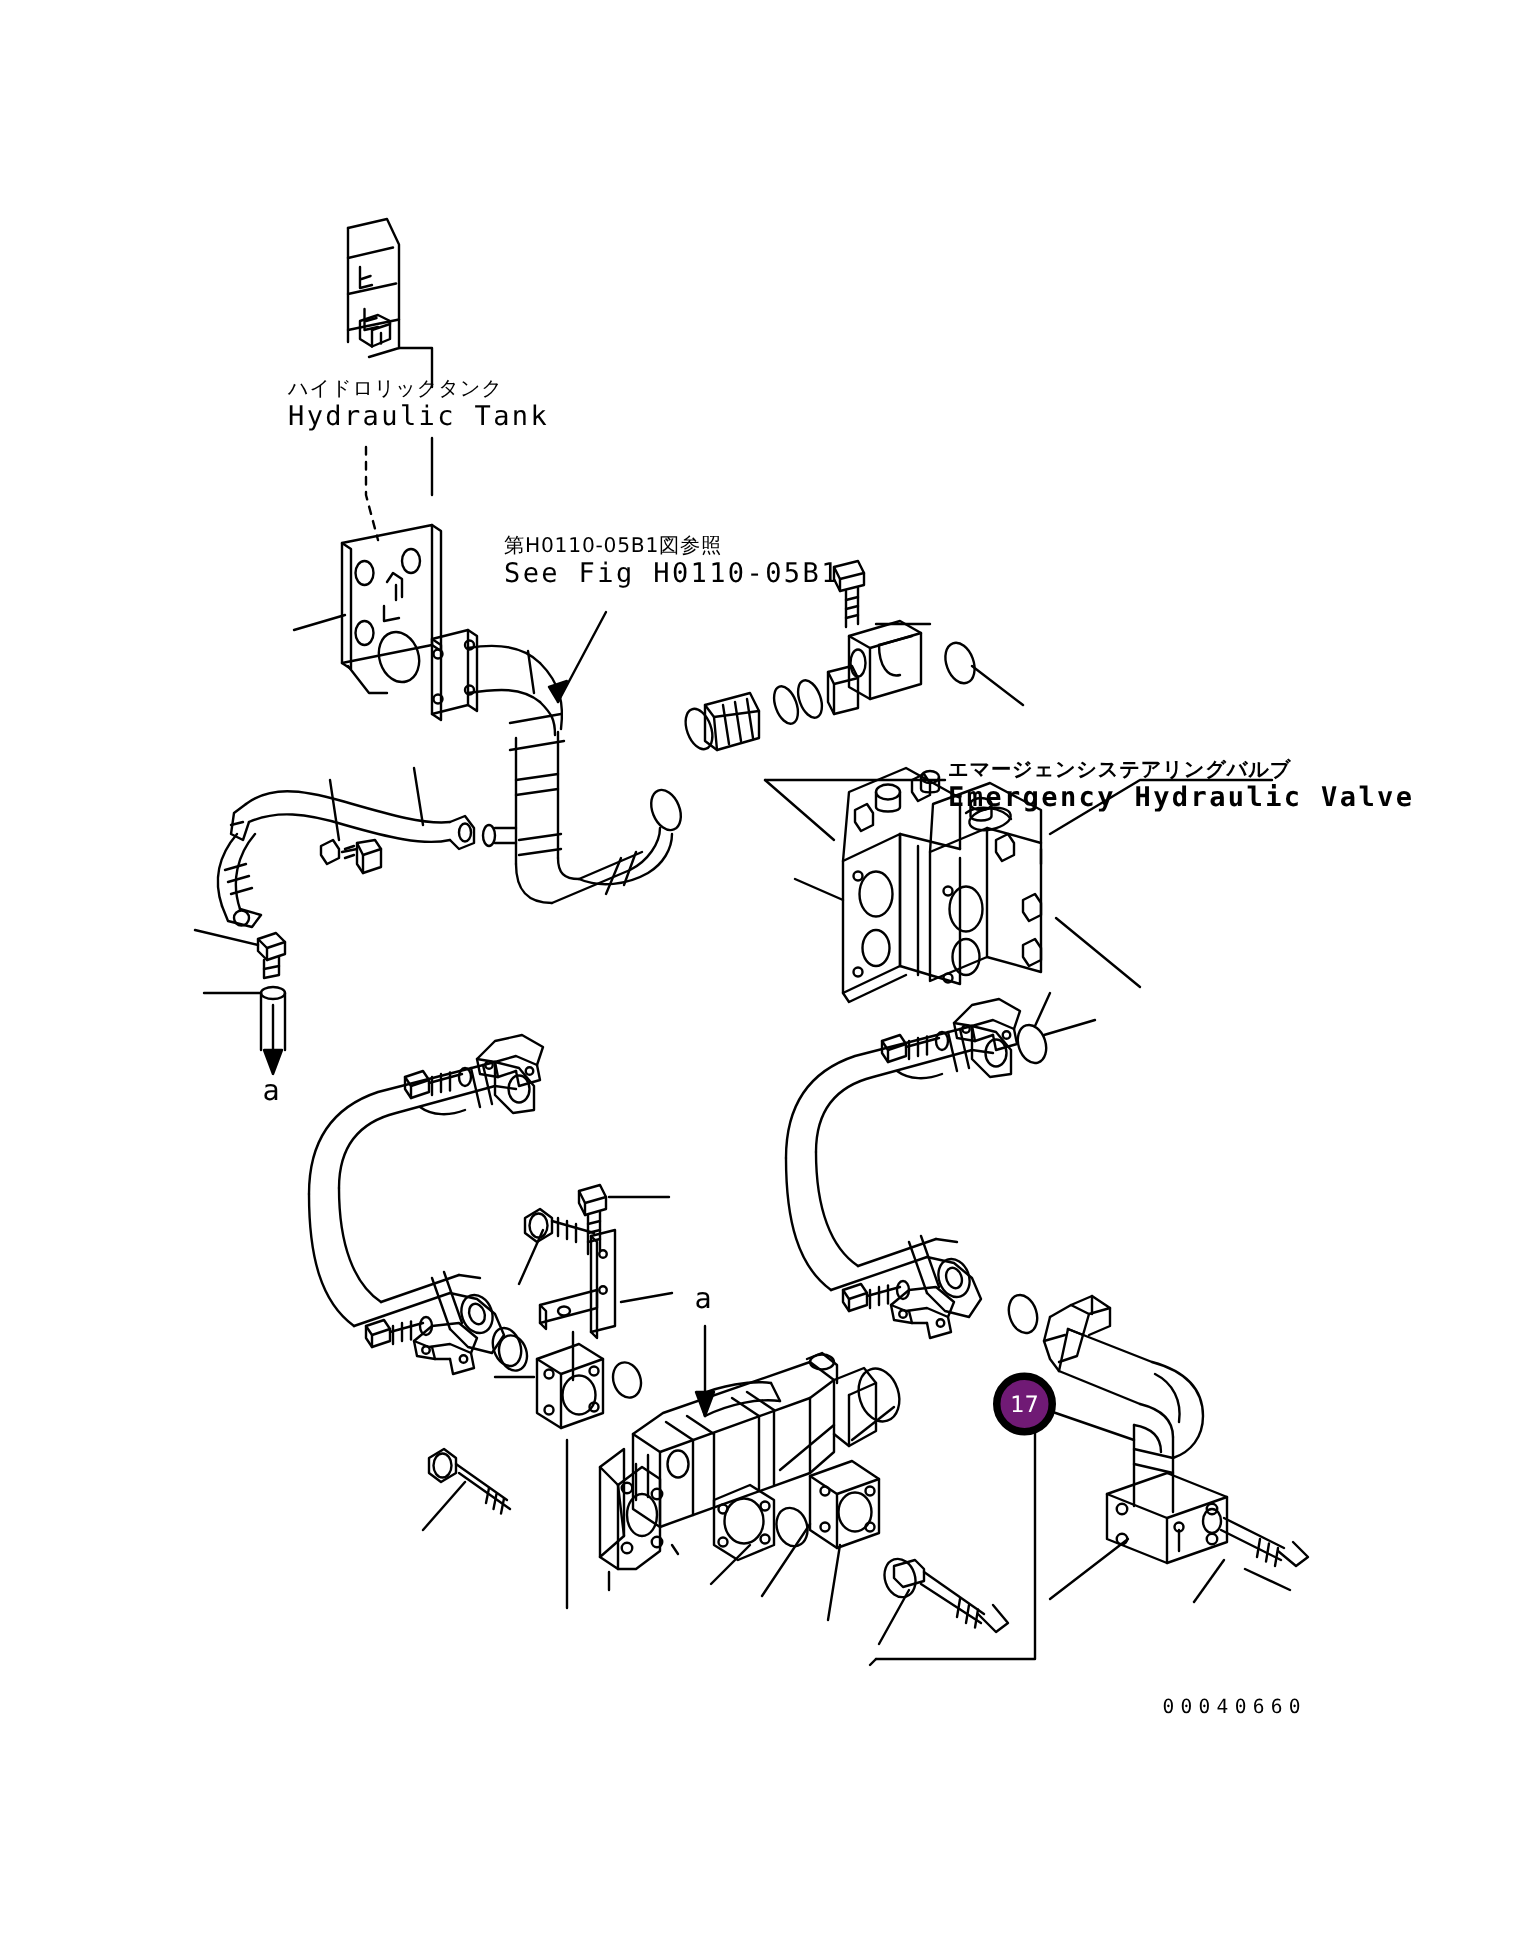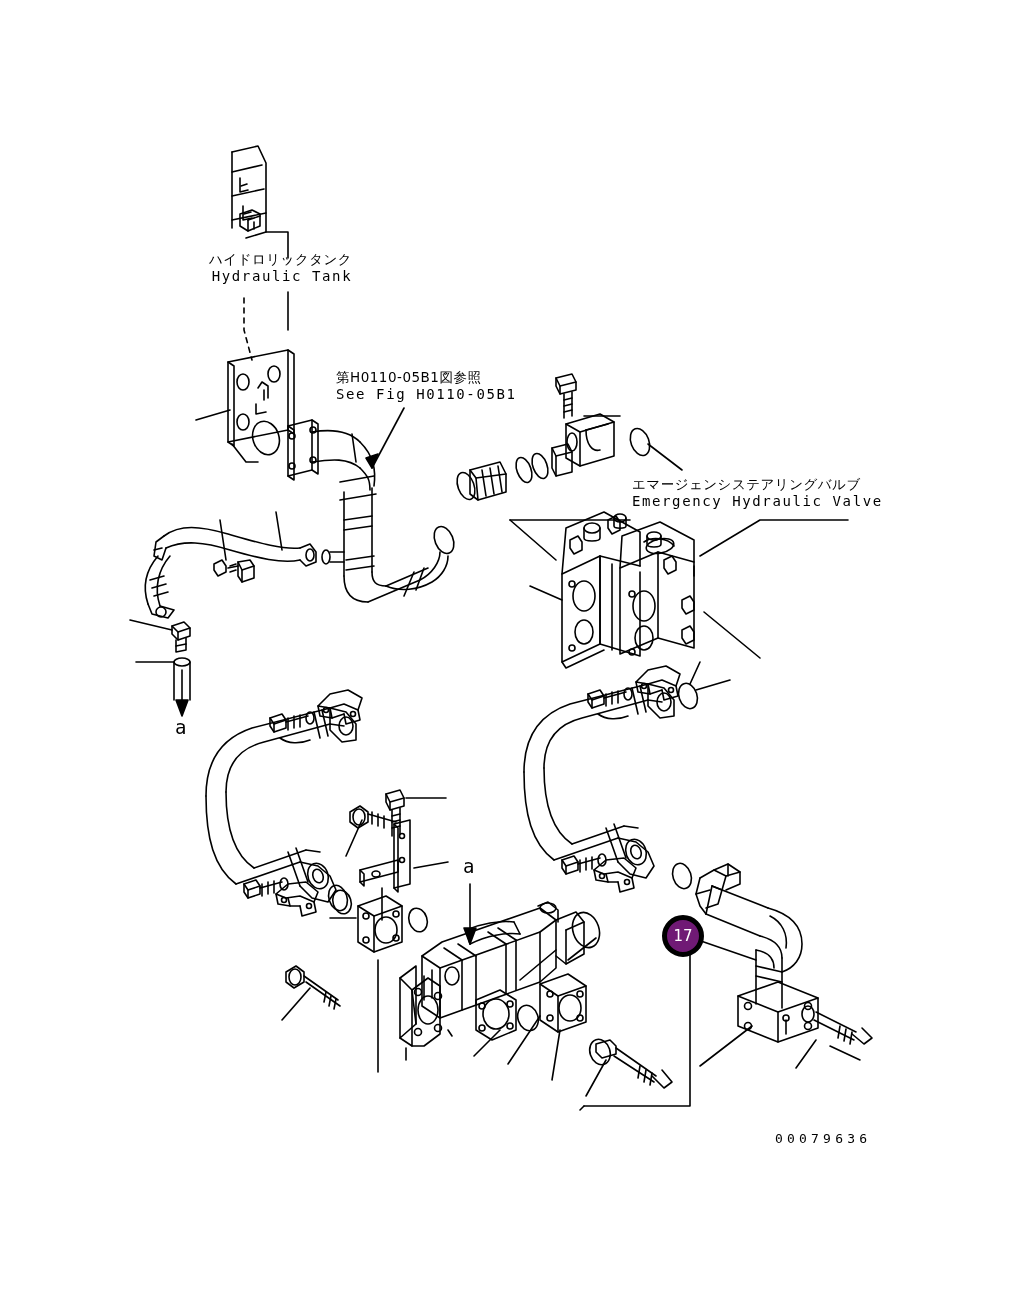--- a/index.html
+++ b/index.html
@@ -32,25 +32,25 @@
     line-height: 1.15;
   }
   .lbl .jp {
     font-family: "DejaVu Sans", sans-serif;
     font-size: 13.5px;
     letter-spacing: 0.5px;
     display: block;
   }
   .lbl .en {
     font-family: "DejaVu Sans Mono", monospace;
-    font-size: 14px;
+    font-size: 18px;
     letter-spacing: 1.6px;
     display: block;
   }
-  .lbl.ctr { text-align: right; margin-left: 17px; }
+  .lbl.ctr { text-align: left; }
   #drawing-number {
     position: absolute;
     left: 775px;
     top: 1131px;
     font-family: "DejaVu Sans Mono", monospace;
     font-size: 13px;
     letter-spacing: 4.2px;
     color: #000000;
   }
   .callout {
@@ -601,30 +601,30 @@
       </g>
 
     </g>
   </svg>
 
   <div class="lbl ctr" style="left:192px; top:252px;">
     <span class="jp">ハイドロリックタンク</span>
     <span class="en">Hydraulic Tank</span>
   </div>
 
-  <div class="lbl" style="left:336px; top:357px;margin-top:13px;">
+  <div class="lbl" style="left:336px; top:357px;">
     <span class="jp">第H0110-05B1図参照</span>
     <span class="en">See Fig H0110-05B1</span>
   </div>
 
-  <div class="lbl" style="left:632px; top:477px;">
+  <div class="lbl" style="left:632px; top:506px;font-weight:bold;">
     <span class="jp">エマージェンシステアリングバルブ</span>
     <span class="en">Emergency Hydraulic Valve</span>
   </div>
 
   <div class="itemletter" style="left:175px; top:716px;">a</div>
   <div class="itemletter" style="left:463px; top:855px;">a</div>
 
   <div class="callout" style="left:662px; top:915px;">17</div>
 
-  <div id="drawing-number">00079636</div>
+  <div id="drawing-number">00040660</div>
 
 </div>
 
 </body></html>

